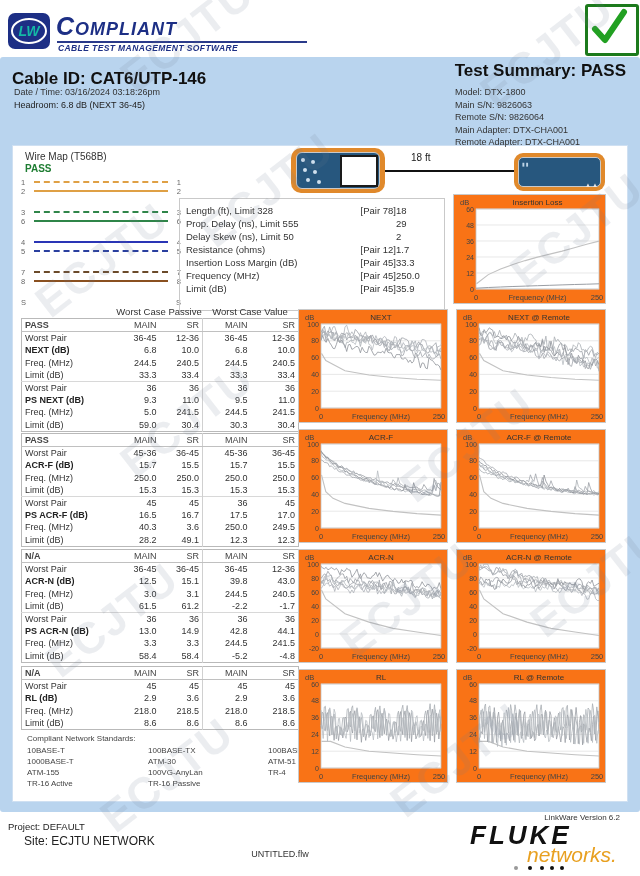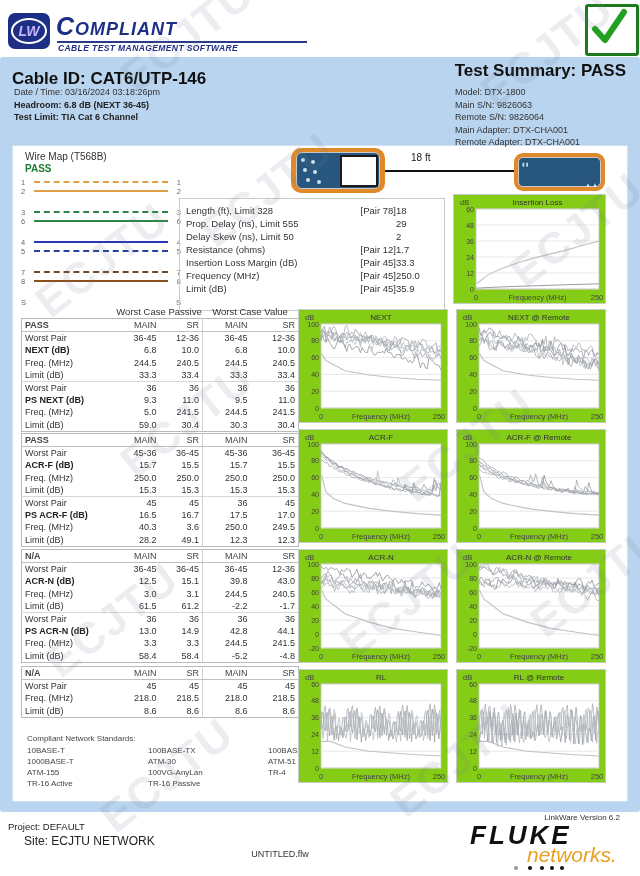--- a/index.html
+++ b/index.html
@@ -5,37 +5,37 @@
   html,body{margin:0;padding:0;background:#fff;}
   .page{position:relative;width:640px;height:876px;background:#fff;overflow:hidden;
         font-family:"Liberation Sans","DejaVu Sans",sans-serif;color:#222;}
   
   .wm{position:absolute;color:#6f7d92;opacity:.13;font-size:44px;font-weight:bold;
       transform:rotate(-38deg);letter-spacing:2px;pointer-events:none;z-index:50;}
   
   .lw-box{position:absolute;left:8px;top:13px;width:42px;height:36px;background:#1d2f85;
           border-radius:7px;display:flex;align-items:center;justify-content:center;z-index:2;}
   .lw-oval{border:2px solid #fff;border-radius:50%;width:32px;height:22px;display:flex;
-           align-items:center;justify-content:center;color:#c4b5fd;font-weight:bold;
+           align-items:center;justify-content:center;color:#14b8a6;font-weight:bold;
            font-style:italic;font-size:14px;}
   .logo-title{position:absolute;left:56px;top:12px;font-size:25px;font-weight:bold;
               font-style:italic;color:#1d2f85;font-variant:small-caps;letter-spacing:1px;z-index:2;}
   .logo-rule{position:absolute;left:57px;top:41px;width:250px;height:2px;background:#2a3a8a;z-index:2;}
   .logo-sub{position:absolute;left:58px;top:43px;font-size:8.5px;font-weight:bold;
             font-style:italic;color:#1d2f85;letter-spacing:.4px;z-index:2;}
   
   .check{position:absolute;left:585px;top:4px;width:48px;height:46px;background:#fff;
          border:3px solid #1c7a1c;border-radius:3px;z-index:2;}
   
   .band{position:absolute;left:0;top:57px;width:640px;height:755px;background:#b9d4ee;
         border-radius:3px;}
   .cable-id{position:absolute;left:12px;top:69px;font-size:17px;font-weight:bold;color:#101010;z-index:2;}
   .test-summary{position:absolute;right:14px;top:61px;font-size:17px;font-weight:bold;color:#101010;z-index:2;}
   .info-col{position:absolute;top:86px;font-size:9px;line-height:12.5px;color:#333;z-index:2;}
-  .info-col div.b{font-weight:bold;color:#222;}
+  .info-col div.b{font-weight:normal;color:#222;}
   #info-0{left:14px;width:250px;} #info-1{left:268px;width:175px;} #info-2{left:455px;width:175px;}
   .white-area{position:absolute;left:12px;top:145px;width:616px;height:657px;background:#fff;
               border:1px solid #cfe0f2;box-sizing:border-box;z-index:1;}
   
   .wm-title{position:absolute;left:12px;top:5px;font-size:10px;color:#333;}
   .wm-pass{position:absolute;left:12px;top:17px;font-size:10px;font-weight:bold;color:#1e7d32;}
   .wire-rows{position:absolute;left:8px;top:33px;width:160px;}
   .wrow{position:relative;height:9px;}
   .wrow.gap{margin-top:12px;}
   .wrow .pinL,.wrow .pinR{position:absolute;top:-1px;font-size:7.5px;color:#666;}
@@ -71,21 +71,21 @@
   .rtab td:nth-child(4){border-left:1px solid #d0d0d0;}
   .rtab tr.th td{border-bottom:1px solid #c0c0c0;color:#444;}
   .rtab td.st{font-weight:bold;text-align:left;}
   .rtab .green{color:#1e7d32;} .rtab .dark{color:#1a1a1a;}
   .rtab tr.sep td{border-top:1px solid #d8d8d8;}
   .rtab td.b{font-weight:bold;color:#222;}
   
   .std-title{position:absolute;left:14px;top:588px;font-size:8px;color:#444;}
   .std-col{position:absolute;top:599px;font-size:8px;line-height:11px;color:#444;}
   
-  .panel{position:absolute;background:#84cc16;border:1px solid #c9c9c9;box-sizing:border-box;}
+  .panel{position:absolute;background:#f97316;border:1px solid #c9c9c9;box-sizing:border-box;}
   
   .lw-version{position:absolute;right:20px;top:813px;font-size:8px;color:#333;z-index:2;}
   .f-project{position:absolute;left:8px;top:821px;font-size:9.5px;color:#222;}
   .f-site{position:absolute;left:24px;top:834px;font-size:12px;color:#222;}
   .f-file{position:absolute;left:180px;top:849px;width:200px;text-align:center;font-size:9px;color:#333;}
   .fluke-top{position:absolute;left:470px;top:820px;font-size:26px;font-weight:bold;font-style:italic;
              color:#111;letter-spacing:3px;}
   .fluke-bot{position:absolute;left:527px;top:843px;font-size:21px;font-style:italic;color:#e8a020;}
   .fluke-dots{position:absolute;left:514px;top:866px;width:4px;height:4px;border-radius:50%;background:#999;
      box-shadow:14px 0 0 #111,26px 0 0 #111,36px 0 0 #111,46px 0 0 #111;}
@@ -122,21 +122,20 @@
       <path d="M7 22 L17 33 L36 5" fill="none" stroke="#22a022" stroke-width="6" stroke-linecap="round" stroke-linejoin="round"></path>
     </svg>
   </div>
 
   <div class="band"></div>
   <div class="cable-id">Cable ID: CAT6/UTP-146</div>
   <div class="test-summary">Test Summary: PASS</div>
   <div class="info-col" id="info-0">
       <div>Date / Time: 03/16/2024 03:18:26pm</div>
       <div class="b">Headroom: 6.8 dB (NEXT 36-45)</div>
-      <div class="b">Test Limit: TIA Cat 6 Channel</div>
     </div>
   <div class="info-col" id="info-2">
       <div>Model: DTX-1800</div>
       <div>Main S/N: 9826063</div>
       <div>Remote S/N: 9826064</div>
       <div>Main Adapter: DTX-CHA001</div>
       <div>Remote Adapter: DTX-CHA001</div>
     </div>
 
   <div class="white-area">
@@ -482,20 +481,27 @@
               <td>SR</td>
             </tr>
             <tr>
               <td class="lab">Worst Pair</td>
               <td>45</td>
               <td>45</td>
               <td>45</td>
               <td>45</td>
             </tr>
             <tr>
+              <td class="lab b">RL (dB)</td>
+              <td>2.9</td>
+              <td>3.6</td>
+              <td>2.9</td>
+              <td>3.6</td>
+            </tr>
+            <tr>
               <td class="lab">Freq. (MHz)</td>
               <td>218.0</td>
               <td>218.5</td>
               <td>218.0</td>
               <td>218.5</td>
             </tr>
             <tr>
               <td class="lab">Limit (dB)</td>
               <td>8.6</td>
               <td>8.6</td>

